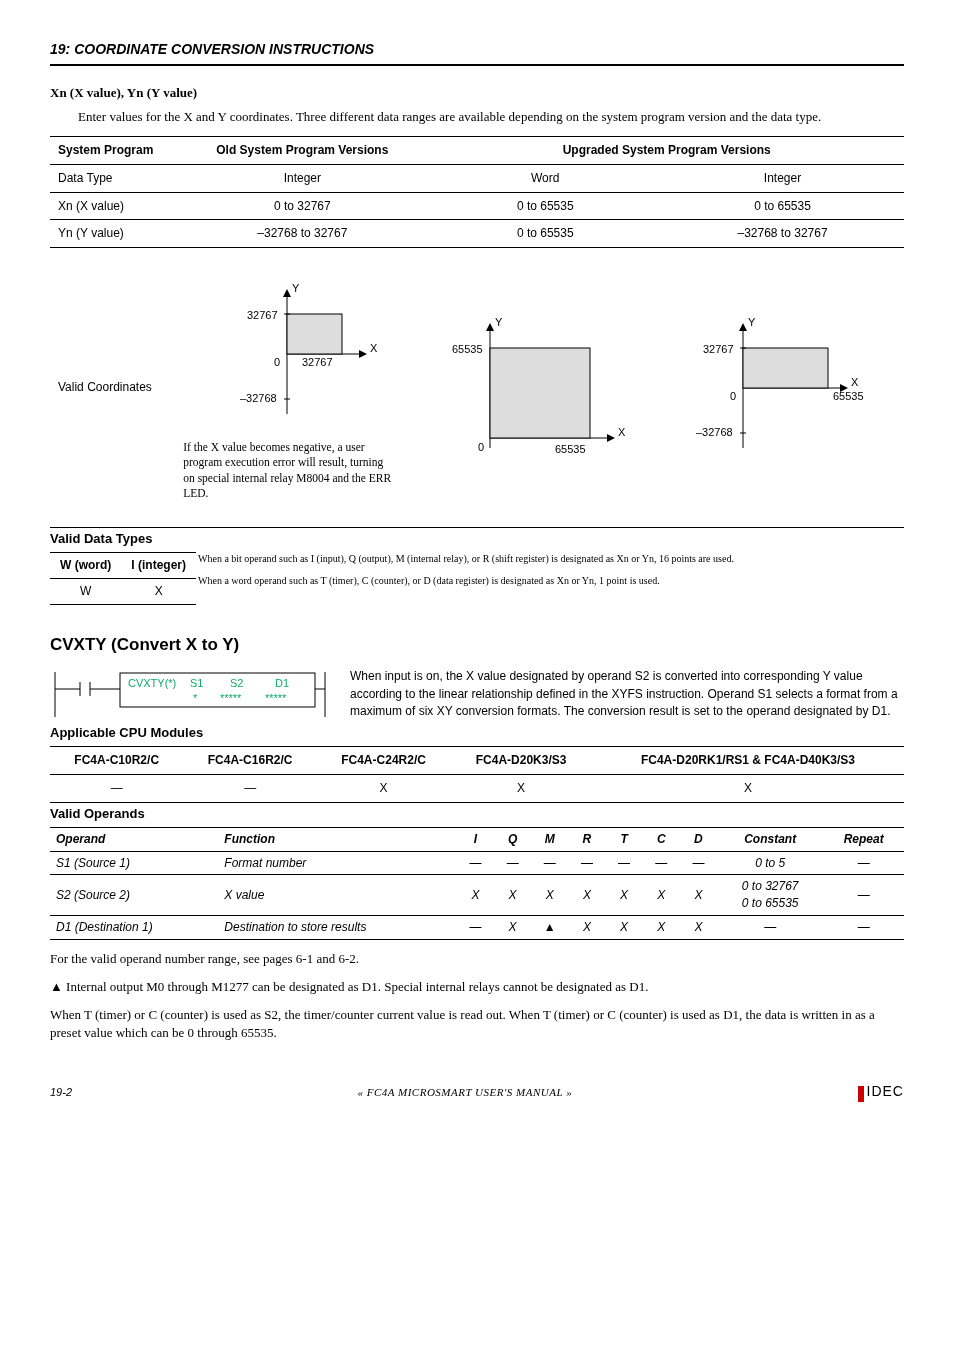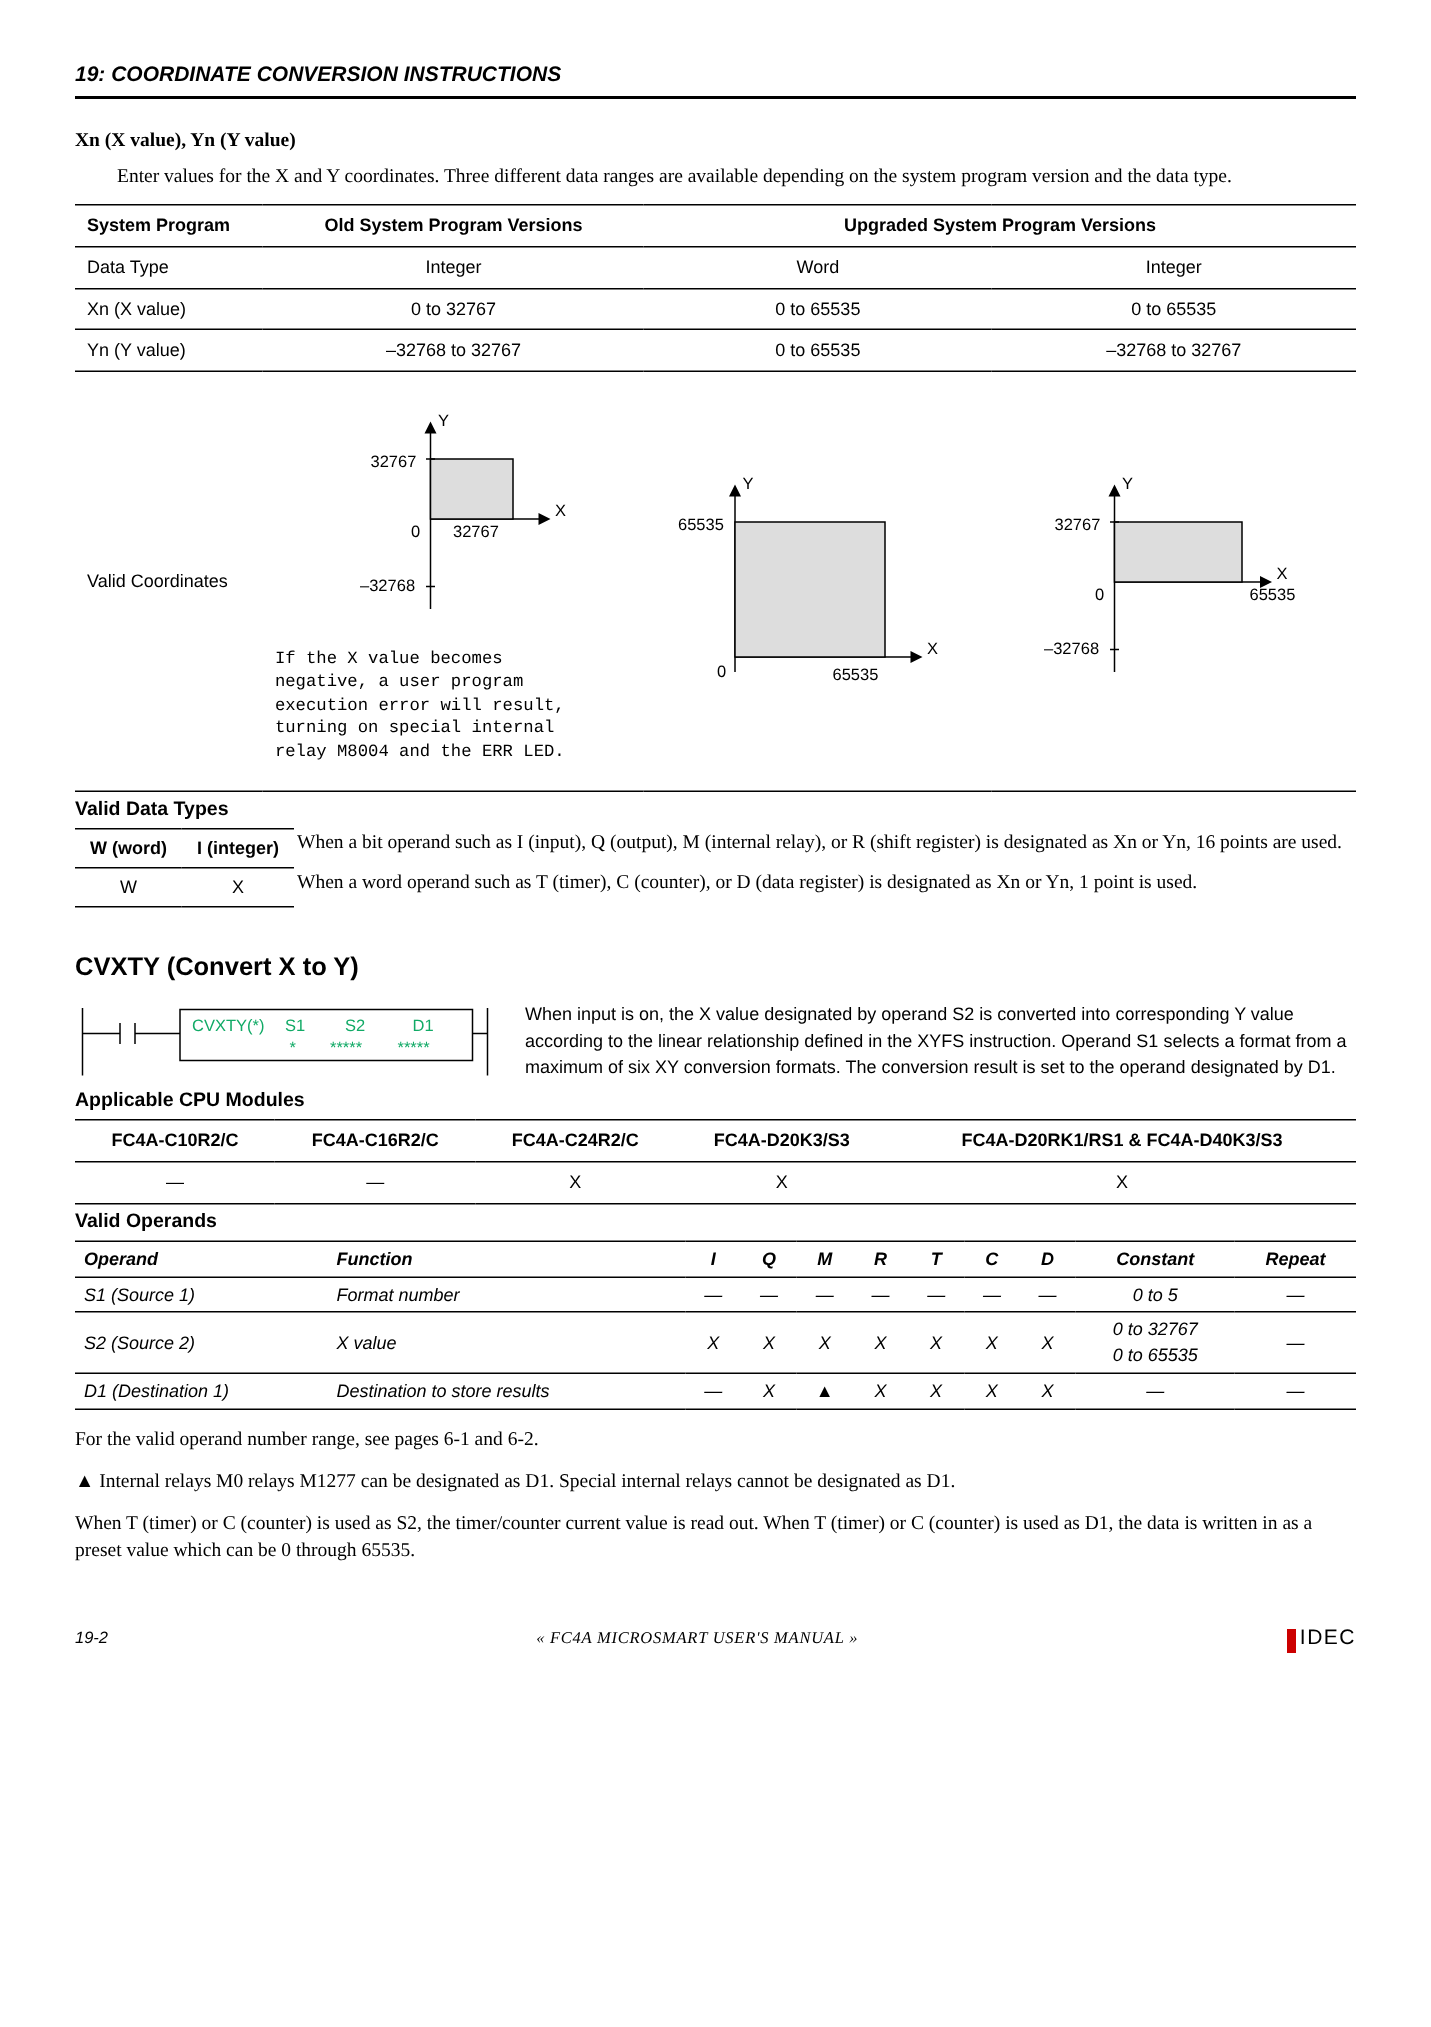--- a/index.html
+++ b/index.html
@@ -7,27 +7,27 @@
 .chapter-header { font-weight: bold; font-style: italic; font-size: 14px; font-family: Arial, sans-serif; border-bottom: 2px solid #000; padding-bottom: 4px; margin-bottom: 18px; }
 .chapnum { font-style: italic; }
 .section-title { font-weight: bold; font-size: 13px; margin-bottom: 6px; }
 .intro-text { margin-left: 28px; margin-bottom: 10px; font-size: 13px; }
 table.maintable { width: 100%; border-collapse: collapse; font-family: Arial, sans-serif; font-size: 12px; }
 table.maintable th, table.maintable td { border-top: 1px solid #000; border-bottom: 1px solid #000; padding: 5px 8px; text-align: center; vertical-align: middle; }
 table.maintable th { font-weight: bold; }
 .col-left { text-align: left !important; }
 .diagram-cell { height: 280px; vertical-align: top; padding-top: 10px; }
 svg.diag { display: block; margin: 0 auto; }
-.diag-note-text { font-family: Liberation Mono, monospace; font-size: 11.5px; text-align: left; max-width: 210px; margin-top: 6px; line-height: 1.35; }
+.diag-note-text { font-family: Liberation Serif, serif; font-size: 11.5px; text-align: left; max-width: 210px; margin-top: 6px; line-height: 1.35; }
 
 .subhead { font-family: Arial, sans-serif; font-weight: bold; font-size: 13px; margin-top: 2px; margin-bottom: 4px; }
 .validtypes-wrap { display: flex; align-items: flex-start; gap: 2px; }
 table.small { border-collapse: collapse; font-family: Arial, sans-serif; font-size: 12px; }
 table.small th, table.small td { border-top: 1px solid #000; border-bottom: 1px solid #000; padding: 4px 10px; text-align: center; }
-.para { font-size: 13px; margin-bottom: 8px; }
+.para { font-size: 10px; margin-bottom: 8px; }
 
 .big-head { font-family: Arial, sans-serif; font-weight: bold; font-size: 17px; margin-top: 28px; margin-bottom: 10px; }
 .ladder-row { display: flex; align-items: center; gap: 20px; }
 .ladder-desc { font-family: Arial, sans-serif; font-size: 12px; flex: 1; line-height: 1.45; }
 
 table.cpu { width: 100%; border-collapse: collapse; font-family: Arial, sans-serif; font-size: 12px; margin-top: 4px; }
 table.cpu th, table.cpu td { border-top: 1px solid #000; border-bottom: 1px solid #000; padding: 5px 6px; text-align: center; }
 
 table.ops { width: 100%; border-collapse: collapse; font-family: Arial, sans-serif; font-size: 12px; margin-top: 4px; }
 table.ops th, table.ops td { border-top: 1px solid #000; border-bottom: 1px solid #000; padding: 3px 6px; text-align: center; font-style: italic; }
@@ -249,21 +249,21 @@
     <td>X</td>
     <td>X</td>
     <td>X</td>
     <td class="const-col">—</td>
     <td>—</td>
   </tr>
 </tbody>
   </table>
 
 <div class="body-text">For the valid operand number range, see pages 6-1 and 6-2.</div>
-<div class="body-text">▲ Internal relays M0 relays M1277 can be designated as D1. Special internal relays cannot be designated as D1.</div>
+<div class="body-text">▲ Internal output M0 through M1277 can be designated as D1. Special internal relays cannot be designated as D1.</div>
 <div class="body-text">When T (timer) or C (counter) is used as S2, the timer/counter current value is read out. When T (timer) or C (counter) is used as D1, the data is written in as a preset value which can be 0 through 65535.</div>
 
 <div class="footer">
   <span class="page">19-2</span>
   <span class="manual">« FC4A MICROSMART USER'S MANUAL »</span>
   <span class="idec-logo">
     <span class="bar"></span>
     <span>IDEC</span>
   </span>
 </div>

